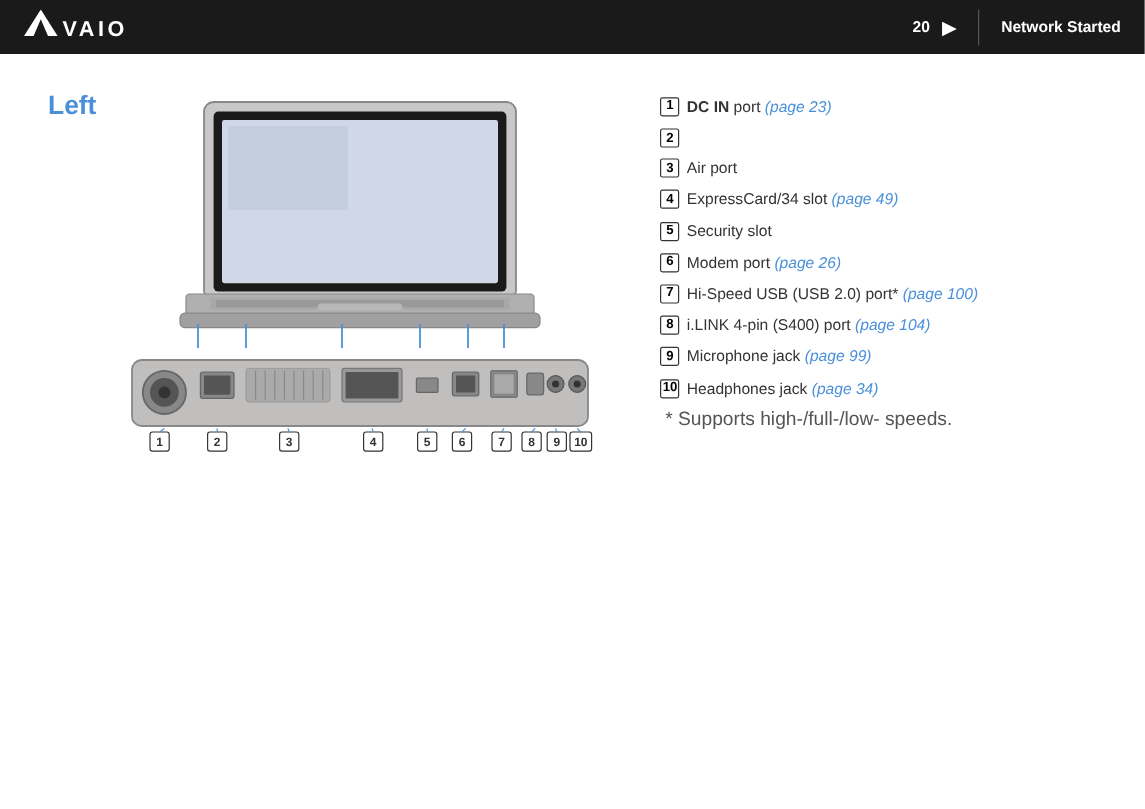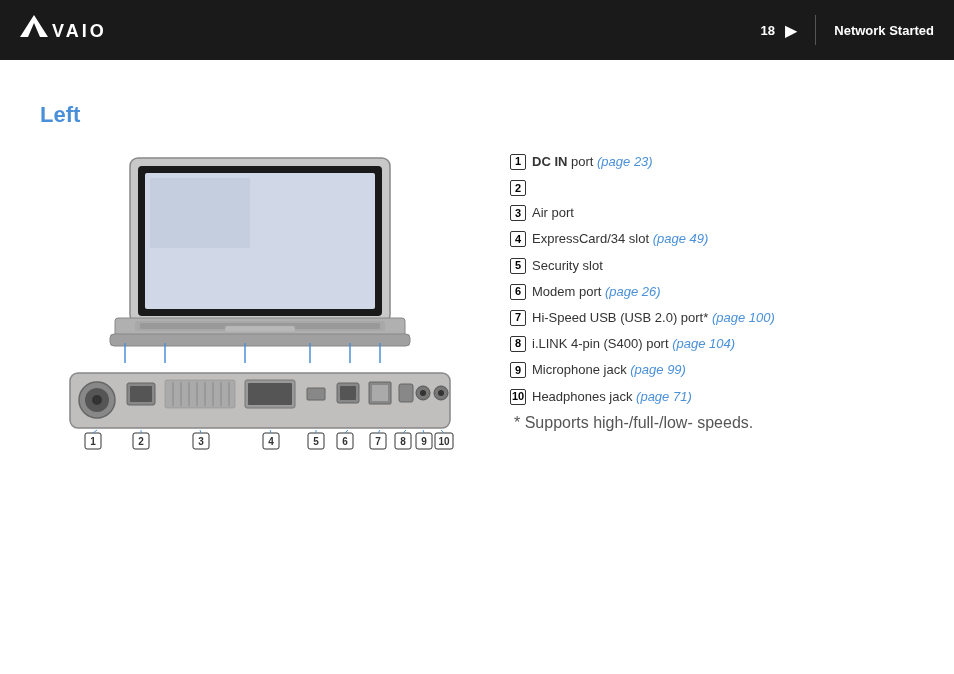--- a/index.html
+++ b/index.html
@@ -10,21 +10,21 @@
       font-family: Arial, Helvetica, sans-serif;
       font-size: 13px;
       overflow: hidden;
       position: relative;
     }
 
     
     .header {
       background: #1a1a1a;
       width: 100%;
-      height: 60px;
+      height: 45px;
       display: flex;
       align-items: center;
       justify-content: space-between;
       padding: 0 20px;
     }
     .header-logo {
       display: flex;
       align-items: center;
     }
     .header-right {
@@ -49,23 +49,23 @@
     }
     .header-divider {
       width: 1px;
       height: 30px;
       background: #555;
       margin: 0 8px;
     }
 
     
     .main-content {
-      padding: 42px 40px;
-      display: flex;
-      flex-direction: column;
+      padding: 30px 40px;
+      display: flex;
+      flex-direction: row;
     }
 
     .section-title {
       color: #4a90d9;
       font-size: 22px;
       font-weight: bold;
       margin-bottom: 20px;
     }
 
     .content-area {
@@ -160,21 +160,21 @@
   <div class="header-logo">
 
     <svg width="90" height="30" viewBox="0 0 90 30">
 
       <polygon points="0,22 8,22 14,8 20,22 28,22 14,0" fill="white"></polygon>
 
       <text x="32" y="22" fill="white" font-size="18" font-weight="bold" font-family="Arial" letter-spacing="3">VAIO</text>
     </svg>
   </div>
   <div class="header-right">
-    <span class="page-number">18</span>
+    <span class="page-number">20</span>
     <span class="arrow-icon">▶</span>
     <div class="header-divider"></div>
     <span class="getting-started-label">Network Started</span>
   </div>
 </div>
 
 <div class="main-content">
   <div class="section-title">Left</div>
 
   <div class="content-area">
@@ -327,19 +327,19 @@
         <div class="component-item">
           <span class="item-number">8</span>
           <span class="item-text">i.LINK 4-pin (S400) port <span class="item-link">(page 104)</span></span>
         </div>
         <div class="component-item">
           <span class="item-number">9</span>
           <span class="item-text">Microphone jack <span class="item-link">(page 99)</span></span>
         </div>
         <div class="component-item">
           <span class="item-number">10</span>
-          <span class="item-text">Headphones jack <span class="item-link">(page 71)</span></span>
+          <span class="item-text">Headphones jack <span class="item-link">(page 34)</span></span>
         </div>
         <div class="footnote">* Supports high-/full-/low- speeds.</div>
       </div>
 
   </div>
 </div>
 
 </body></html>

